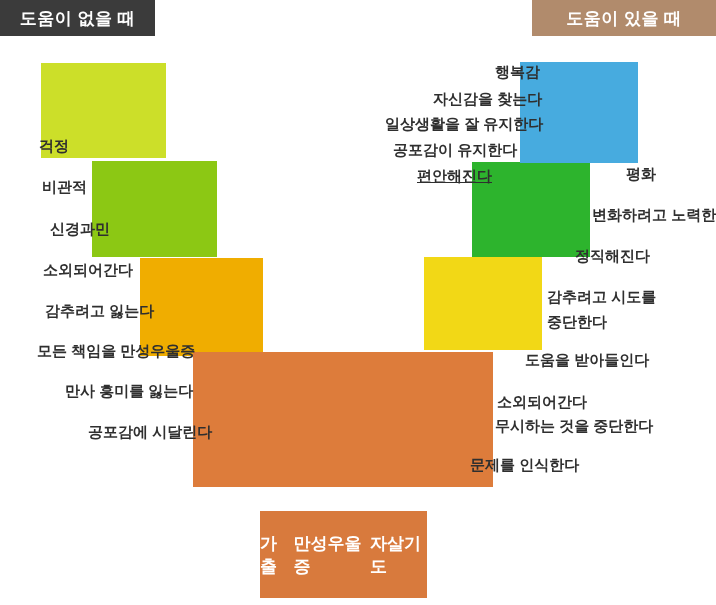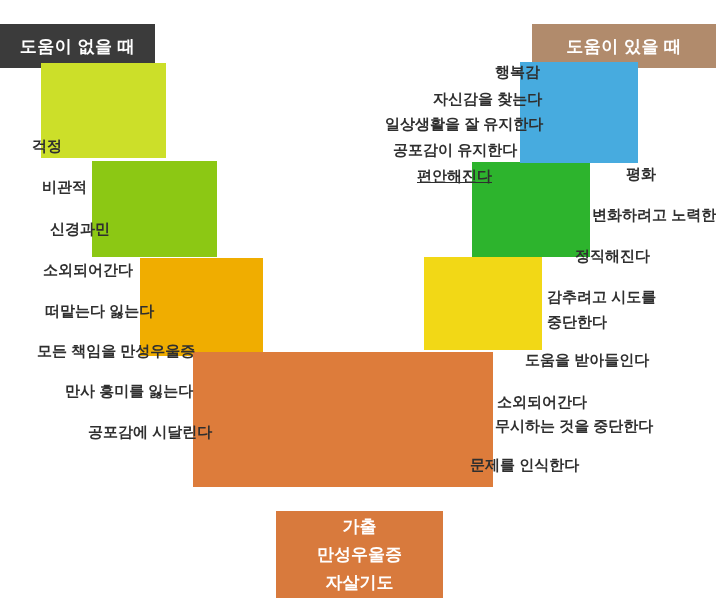--- a/index.html
+++ b/index.html
@@ -7,81 +7,78 @@
   .canvas {
     position: relative;
     width: 716px;
     height: 605px;
     background: #ffffff;
     overflow: hidden;
   }
   .hdr {
     position: absolute;
     top: 0;
-    height: 44px;
+    height: 36px;
     display: flex;
     align-items: center;
     justify-content: center;
     color: #ffffff;
     font-weight: bold;
     font-size: 17px;
     letter-spacing: 0.5px;
-    margin-top: 24px;
   }
   .hdr-left  { left: 0;   width: 155px; }
   .hdr-right { left: 532px; width: 184px; }
   .blk { position: absolute; }
   .lbl {
     position: absolute;
     color: #2f2f2f;
     font-weight: bold;
     font-size: 15px;
     white-space: nowrap;
     line-height: 1;
     z-index: 5;
   }
   .crisis {
     position: absolute;
     left: 260px; top: 511px;
     width: 167px; height: 87px;
     display: flex;
-    flex-direction: column;
     align-items: center;
     justify-content: center;
     gap: 5px;
     color: #ffffff;
     font-weight: bold;
     font-size: 17px;
     z-index: 4;
-    margin-left: 16px;
   }
 </style>
 </head>
 <body>
 
 <div class="canvas">
 
   <div class="hdr hdr-left" style="background-color: rgb(59, 59, 59);">도움이 없을 때</div>
   <div class="hdr hdr-right" style="background-color: rgb(177, 139, 108);">도움이 있을 때</div>
 
   <div class="blk" style="left: 41px; top: 63px; width: 125px; height: 95px; background-color: rgb(204, 223, 41);"></div>
   <div class="blk" style="left: 92px; top: 161px; width: 125px; height: 96px; background-color: rgb(140, 200, 20);"></div>
   <div class="blk" style="left: 140px; top: 258px; width: 123px; height: 98px; background-color: rgb(240, 173, 0);"></div>
 
   <div class="blk" style="left: 193px; top: 352px; width: 300px; height: 135px; background-color: rgb(221, 124, 59);"></div>
 
   <div class="blk" style="left: 424px; top: 257px; width: 118px; height: 93px; background-color: rgb(242, 216, 22);"></div>
   <div class="blk" style="left: 472px; top: 162px; width: 118px; height: 95px; background-color: rgb(45, 180, 45);"></div>
   <div class="blk" style="left: 520px; top: 62px; width: 118px; height: 101px; background-color: rgb(71, 171, 223);"></div>
 
-  <div class="lbl" style="left:32px;  top:138px;">걱정</div>
+  <div class="lbl" style="left:39px;  top:138px;">걱정</div>
   <div class="lbl" style="left:42px;  top:179px;">비관적</div>
   <div class="lbl" style="left:50px;  top:221px;">신경과민</div>
   <div class="lbl" style="left:43px;  top:262px;">소외되어간다</div>
-  <div class="lbl" style="left:45px;  top:303px;">떠맡는다 잃는다</div>
+  <div class="lbl" style="left:45px;  top:303px;">감추려고 잃는다</div>
   <div class="lbl" style="left:37px;  top:343px;">모든 책임을 만성우울증</div>
   <div class="lbl" style="left:65px;  top:383px;">만사 흥미를 잃는다</div>
   <div class="lbl" style="left:88px;  top:424px;">공포감에 시달린다</div>
 
   <div class="lbl" style="left:495px; top:64px;">행복감</div>
   <div class="lbl" style="left:433px; top:91px;">자신감을 찾는다</div>
   <div class="lbl" style="left:385px; top:116px;">일상생활을 잘 유지한다</div>
   <div class="lbl" style="left:393px; top:142px;">공포감이 유지한다</div>
   <div class="lbl" style="left:417px; top:168px;text-decoration:underline;">편안해진다</div>
   <div class="lbl" style="left:626px; top:166px;">평화</div>

